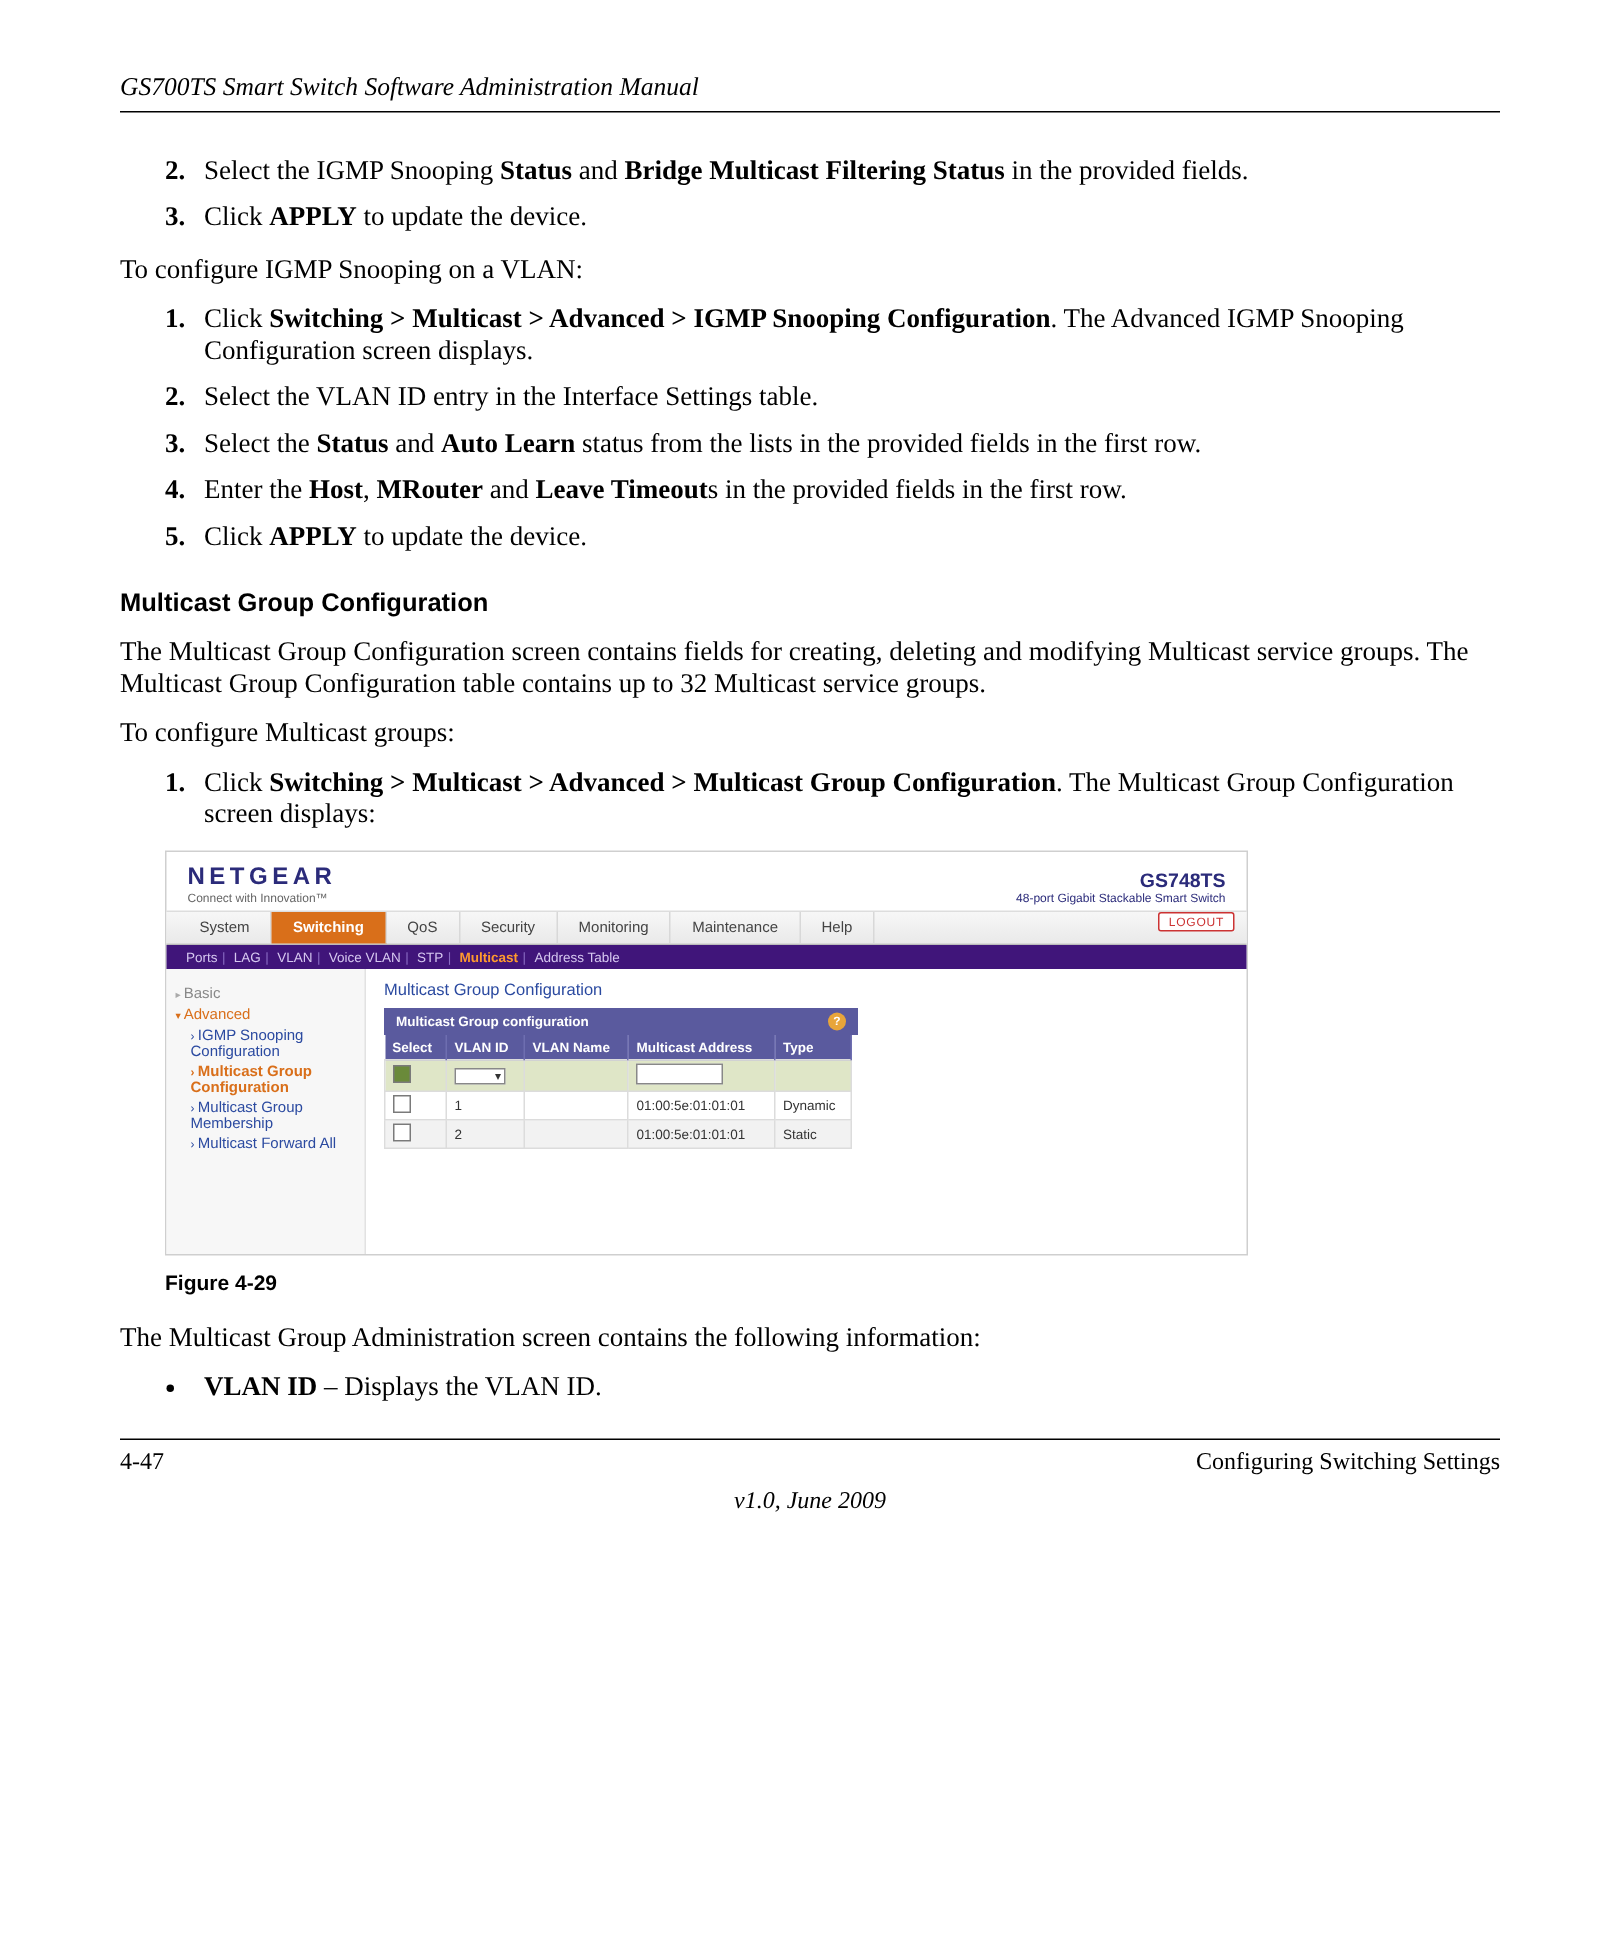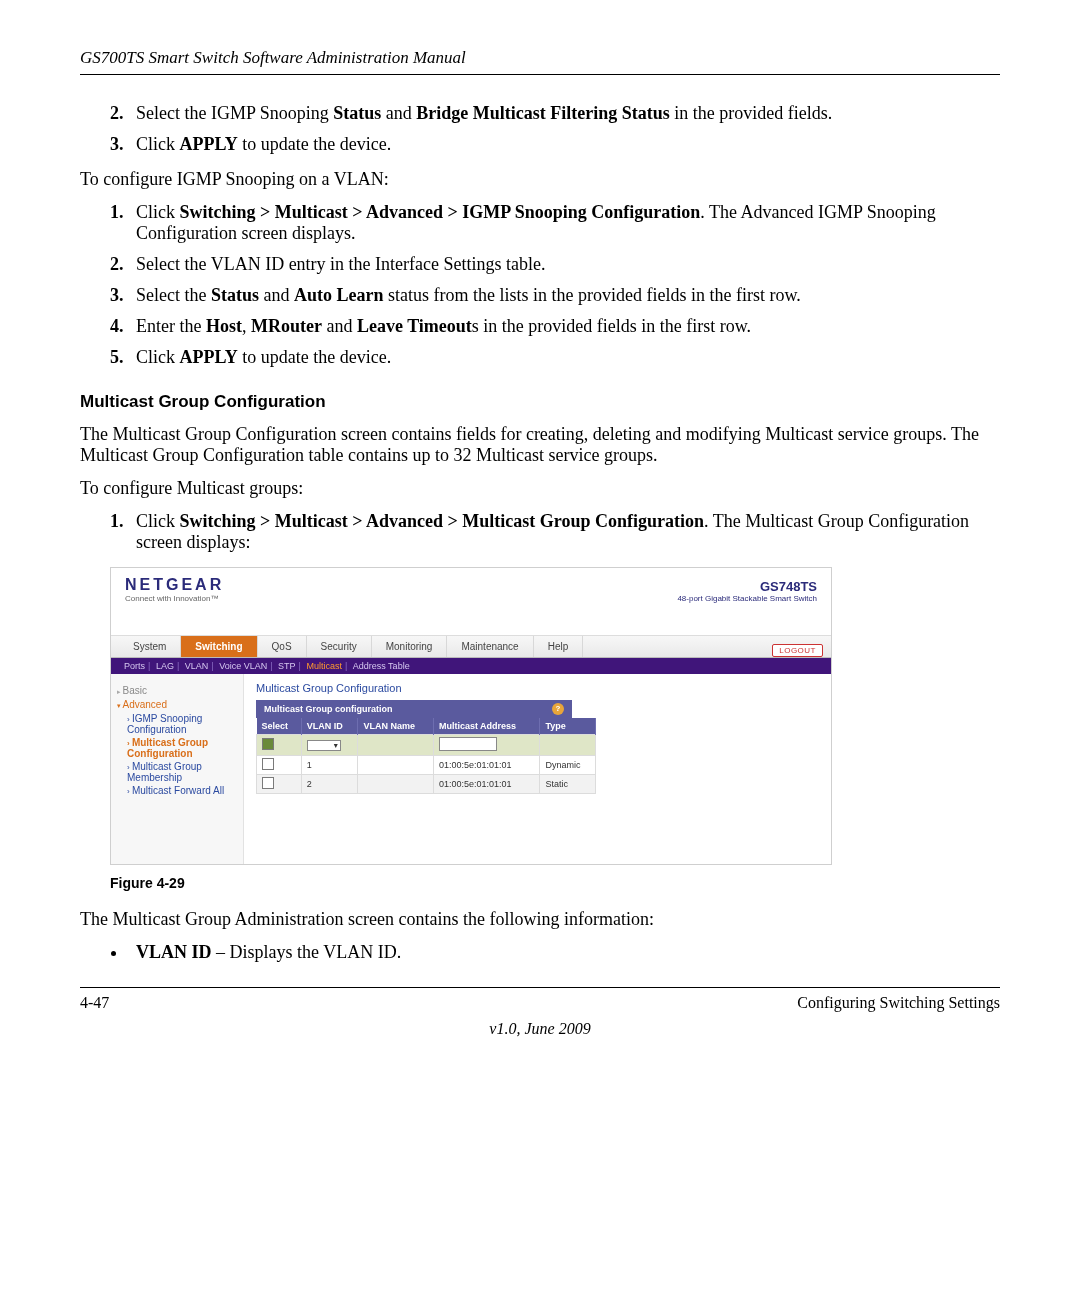--- a/index.html
+++ b/index.html
@@ -91,26 +91,25 @@
     font-weight: bold;
     font-size: 13px;
     color: #2b2b7a;
   }
   .model-desc {
     font-size: 8px;
     color: #2b2b7a;
   }
   .tabs-row {
     display: flex;
-    align-items: flex-end;
+    align-items: flex-start;
     background: linear-gradient(#f7f7f7,#e9e9e9);
     border-top: 1px solid #ddd;
     border-bottom: 1px solid #bbb;
     padding: 0 8px;
-    margin-top: 28px;
   }
   .main-tab {
     padding: 5px 14px;
     font-size: 10px;
     color: #444;
     cursor: pointer;
     border-right: 1px solid #d8d8d8;
   }
   .main-tab.selected {
     background: #d96f1a;
@@ -137,21 +136,21 @@
   .subtabs span {
     margin: 0 3px;
     cursor: pointer;
   }
   .subtabs .sep {
     color: #8a6cc4;
     margin: 0;
   }
   .subtabs .active {
     color: #ff9a2e;
-    font-weight: normal;
+    font-weight: bold;
   }
   .shot-body {
     display: flex;
     min-height: 190px;
   }
   .sidebar {
     width: 120px;
     background: #f7f7f7;
     border-right: 1px solid #e2e2e2;
     padding: 8px 6px;
@@ -214,21 +213,21 @@
     width: 12px; height: 12px;
     border-radius: 50%;
     background: #e8a53a;
     color: #fff;
     font-size: 8px;
     text-align: center;
     line-height: 12px;
   }
   .grid {
     border-collapse: collapse;
-    width: 340px;
+    width: 312px;
     font-size: 9px;
   }
   .grid th {
     background: #5a5a9e;
     color: #fff;
     font-weight: bold;
     padding: 3px 5px;
     text-align: left;
     border-right: 1px solid #6e6eb0;
   }

